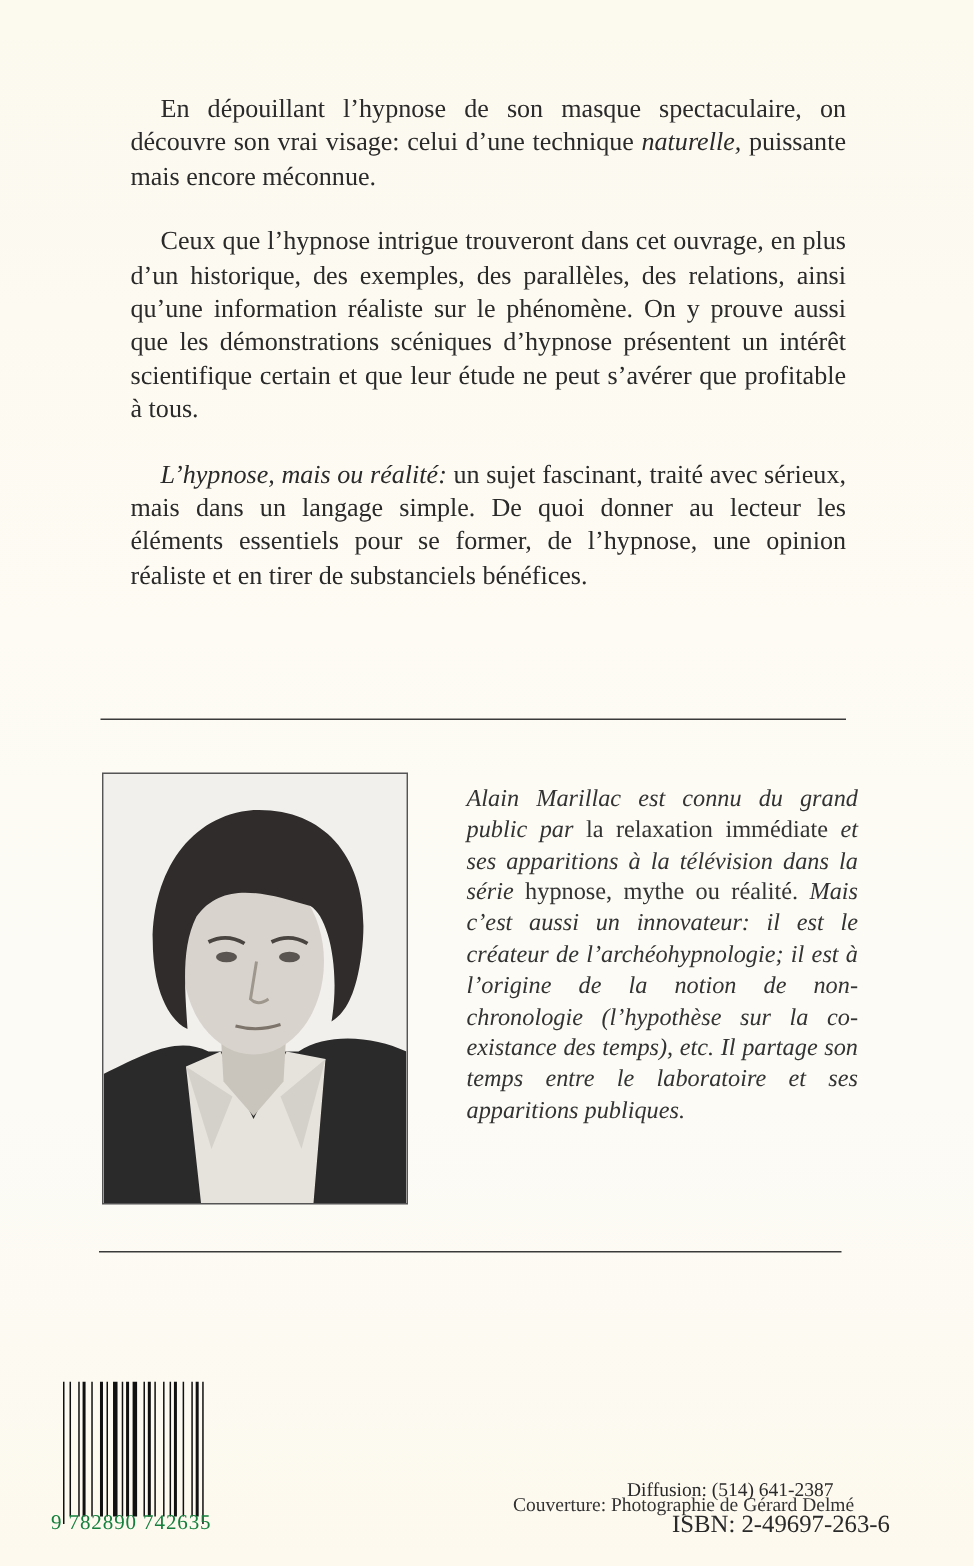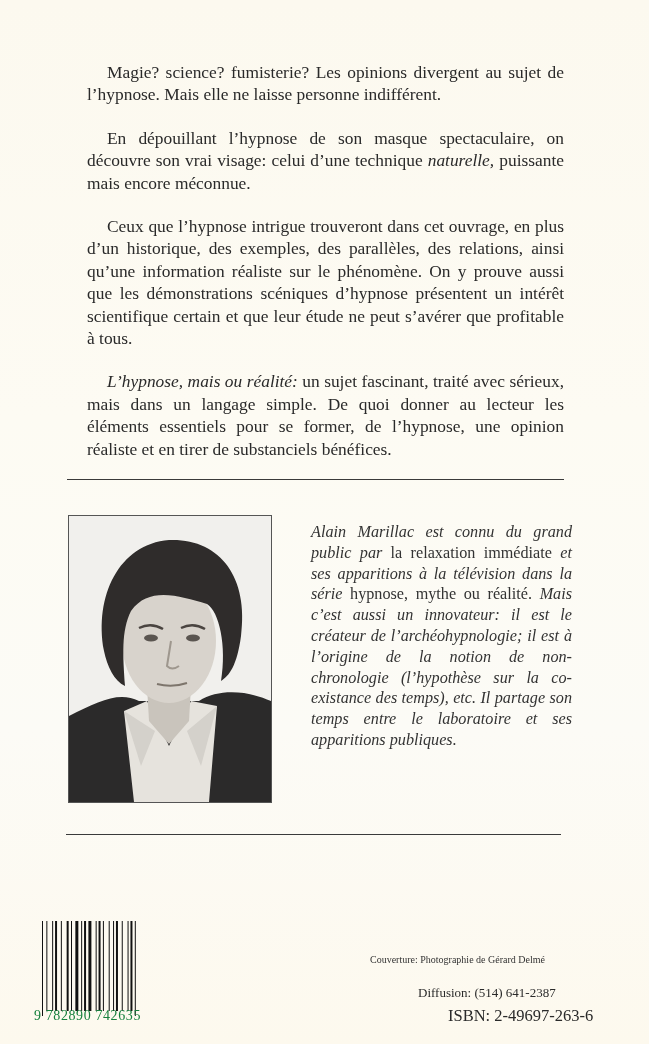--- a/index.html
+++ b/index.html
@@ -70,25 +70,24 @@
       left: 34px;
       top: 1008px;
       font-family: Liberation Serif, serif;
       font-size: 14px;
       letter-spacing: 0.6px;
       color: #15803d;
     }
     .credit {
       position: absolute;
       left: 342px;
-      top: 954px;
-      font-size: 10px;
+      top: 995px;
+      font-size: 13px;
       color: #333;
       white-space: nowrap;
-      margin-left: 28px;
     }
     .diffusion {
       position: absolute;
       left: 418px;
       top: 985px;
       font-size: 13px;
       color: #2a2a2a;
       white-space: nowrap;
     }
     .isbn {
@@ -97,21 +96,20 @@
       top: 1006px;
       font-size: 16.5px;
       color: #2a2a2a;
       white-space: nowrap;
     }
   </style>
 </head>
 <body>
 
 <div class="blurb">
-  <p>Magie? science? fumisterie? Les opinions divergent au sujet de l’hypnose. Mais elle ne laisse personne indifférent.</p>
   <p><span>En dépouillant l’hypnose de son masque spectaculaire, on découvre son vrai visage: celui d’une technique </span><em>naturelle,</em><span> puissante mais encore méconnue.</span></p>
   <p>Ceux que l’hypnose intrigue trouveront dans cet ouvrage, en plus d’un historique, des exemples, des parallèles, des relations, ainsi qu’une information réaliste sur le phénomène. On y prouve aussi que les démonstrations scéniques d’hypnose présentent un intérêt scientifique certain et que leur étude ne peut s’avérer que profitable à tous.</p>
   <p><em>L’hypnose, mais ou réalité:</em><span> un sujet fascinant, traité avec sérieux, mais dans un langage simple. De quoi donner au lecteur les éléments essentiels pour se former, de l’hypnose, une opinion réaliste et en tirer de substanciels bénéfices.</span></p>
 </div>
 
 <div class="rule rule-1"></div>
 
 <div class="photo-frame">
   <svg width="202" height="286" viewBox="0 0 202 286">
     <rect x="0" y="0" width="202" height="286" fill="#f1f0ed"></rect>

